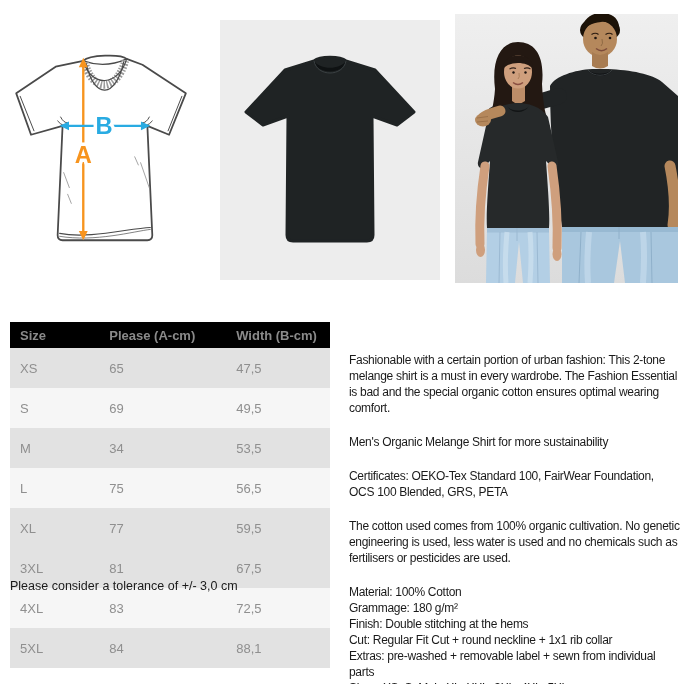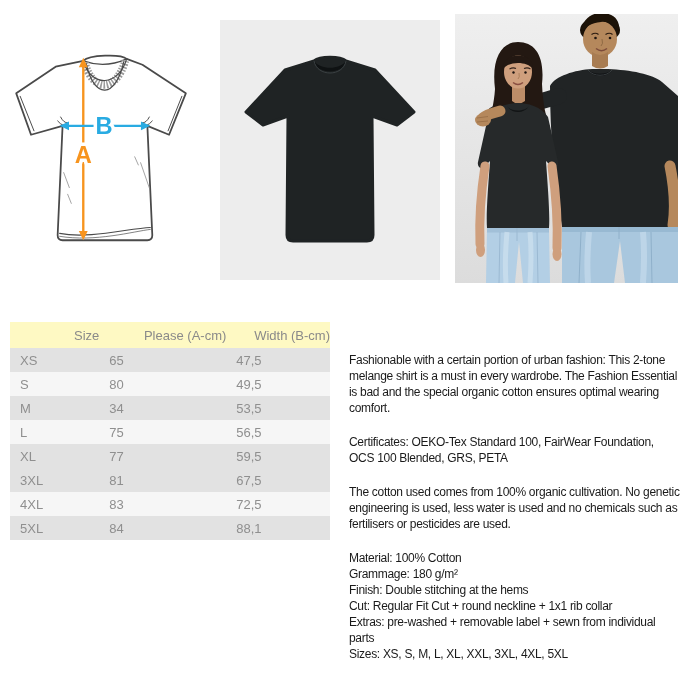--- a/index.html
+++ b/index.html
@@ -14,22 +14,22 @@
         font-family:"Liberation Sans",sans-serif;}
   .panel{position:absolute;}
   .panel svg{display:block;}
   #diagram-panel{left:4px;top:46px;width:198px;height:212px;}
   #flatlay-panel{left:220px;top:20px;width:220px;height:260px;}
   #models-panel{left:455px;top:14px;width:223px;height:269px;}
 
   
   .size-table{position:absolute;left:10px;top:322px;width:320px;border-collapse:collapse;
               font-size:13px;color:var(--table-text);}
-  .size-table th{font-weight:normal;text-align:right;height:26px;padding:0 0 0 10px;color:#8A8A8A;background:#fef9c3;}
-  .size-table td{height:24px;padding:0 0 0 10px;}
+  .size-table th{font-weight:bold;text-align:left;height:26px;padding:0 0 0 10px;color:#8A8A8A;background:#000000;}
+  .size-table td{height:40px;padding:0 0 0 10px;}
   .size-table tr.shade td{background:var(--table-row-shade);}
   .size-table tr:not(.shade) td{background:var(--table-row-light);}
   .size-table th:nth-child(1), .size-table td:nth-child(1){width:85px;}
   .size-table th:nth-child(2), .size-table td:nth-child(2){width:125px;}
   .size-table th:nth-child(3), .size-table td:nth-child(3){width:100px;}
 
   .tolerance-note{position:absolute;left:10px;top:579px;font-size:12.5px;color:var(--body-text);}
 
   
   .description{position:absolute;left:349px;top:320px;width:332px;color:var(--body-text);
@@ -170,21 +170,21 @@
       </tr>
     </thead>
     <tbody>
         <tr class="shade">
           <td>XS</td>
           <td>65</td>
           <td>47,5</td>
         </tr>
         <tr>
           <td>S</td>
-          <td>80</td>
+          <td>69</td>
           <td>49,5</td>
         </tr>
         <tr class="shade">
           <td>M</td>
           <td>34</td>
           <td>53,5</td>
         </tr>
         <tr>
           <td>L</td>
           <td>75</td>
@@ -206,23 +206,25 @@
           <td>72,5</td>
         </tr>
         <tr class="shade">
           <td>5XL</td>
           <td>84</td>
           <td>88,1</td>
         </tr>
       </tbody>
   </table>
 
+  <div class="tolerance-note">Please consider a tolerance of +/- 3,0 cm</div>
 
   <div class="description">
     <p>Fashionable with a certain portion of urban fashion: This 2-tone melange shirt is a must in every wardrobe. The Fashion Essential is bad and the special organic cotton ensures optimal wearing comfort.</p>
+    <p>Men's Organic Melange Shirt for more sustainability</p>
     <p>Certificates: OEKO-Tex Standard 100, FairWear Foundation, OCS 100 Blended, GRS, PETA</p>
     <p>The cotton used comes from 100% organic cultivation. No genetic engineering is used, less water is used and no chemicals such as fertilisers or pesticides are used.</p>
     <p>Material: 100% Cotton
 Grammage: 180 g/m²
 Finish: Double stitching at the hems
 Cut: Regular Fit Cut + round neckline + 1x1 rib collar
 Extras: pre-washed + removable label + sewn from individual parts
 Sizes: XS, S, M, L, XL, XXL, 3XL, 4XL, 5XL</p>
   </div>
 

